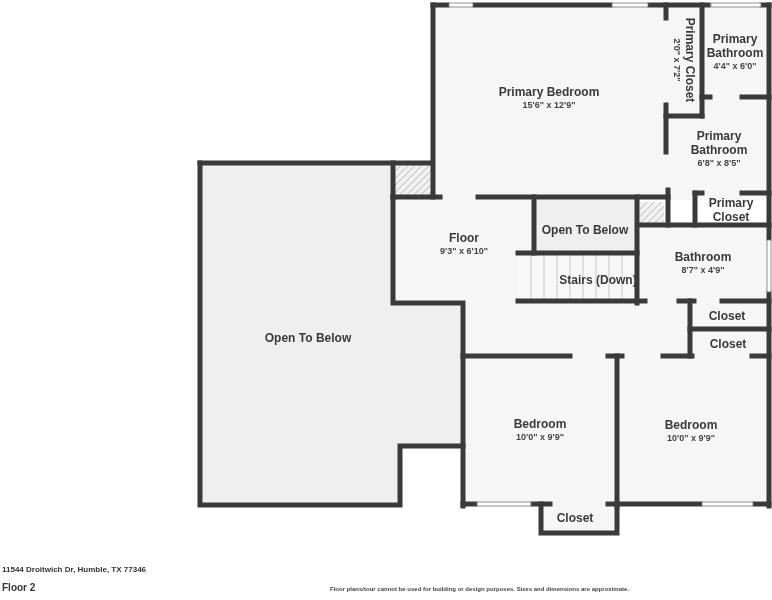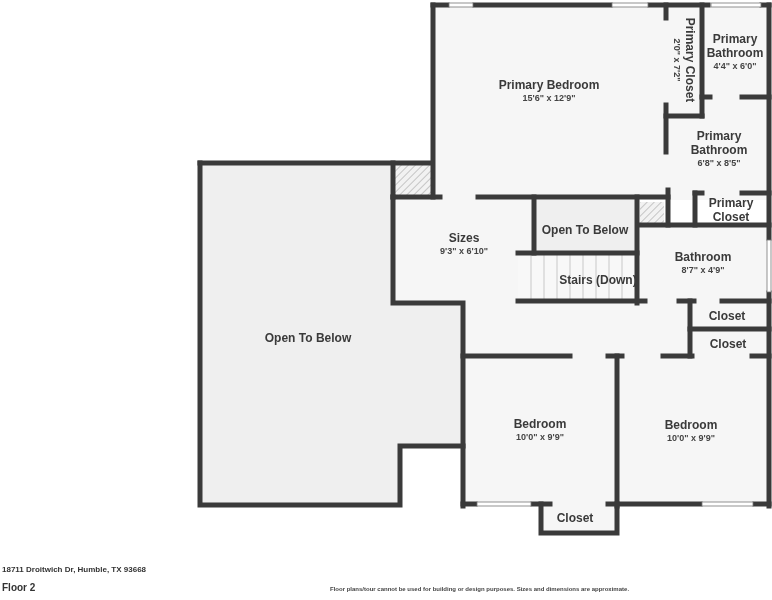--- a/index.html
+++ b/index.html
@@ -122,21 +122,21 @@
   <g fill="#ffffff" stroke="#777" stroke-width="0.8">
     <rect x="449" y="3" width="24" height="4"></rect>
     <rect x="612" y="3" width="36" height="4"></rect>
     <rect x="711" y="3" width="50" height="4"></rect>
     <rect x="767" y="240" width="4" height="52"></rect>
     <rect x="477" y="502" width="54" height="4"></rect>
     <rect x="702" y="502" width="51" height="4"></rect>
   </g>
 </svg>
 
-<div class="room-label" style="left:549px; top:91px;">
+<div class="room-label" style="left:549px; top:98px;">
   <span class="room-name">Primary Bedroom</span>
   <span class="room-dim">15'6" x 12'9"</span>
 </div>
 
 <div class="room-label rot" style="left:684px; top:60px;">
   <span class="room-name">Primary Closet</span>
   <span class="room-dim">2'0" x 7'2"</span>
 </div>
 
 <div class="room-label" style="left:735px; top:52px;">
@@ -150,21 +150,21 @@
   <span class="room-name">Bathroom</span>
   <span class="room-dim">6'8" x 8'5"</span>
 </div>
 
 <div class="room-label" style="left:731px; top:210px;">
   <span class="room-name">Primary</span>
   <span class="room-name">Closet</span>
 </div>
 
 <div class="room-label" style="left:464px; top:244px;">
-  <span class="room-name">Sizes</span>
+  <span class="room-name">Floor</span>
   <span class="room-dim">9'3" x 6'10"</span>
 </div>
 
 <div class="room-label" style="left:585px; top:230px;">
   <span class="room-name">Open To Below</span>
 </div>
 
 <div class="room-label" style="left:576px; top:280px;margin-left:22px;">
   <span class="room-name">Stairs (Down)</span>
 </div>
@@ -193,15 +193,15 @@
 
 <div class="room-label" style="left:691px; top:431px;">
   <span class="room-name">Bedroom</span>
   <span class="room-dim">10'0" x 9'9"</span>
 </div>
 
 <div class="room-label" style="left:575px; top:518px;">
   <span class="room-name">Closet</span>
 </div>
 
-<div class="footer-text addr">18711 Droitwich Dr, Humble, TX 93668</div>
+<div class="footer-text addr">11544 Droitwich Dr, Humble, TX 77346</div>
 <div class="footer-text floor">Floor 2</div>
 <div class="footer-text disclaimer">Floor plans/tour cannot be used for building or design purposes. Sizes and dimensions are approximate.</div>
 
 </body></html>

